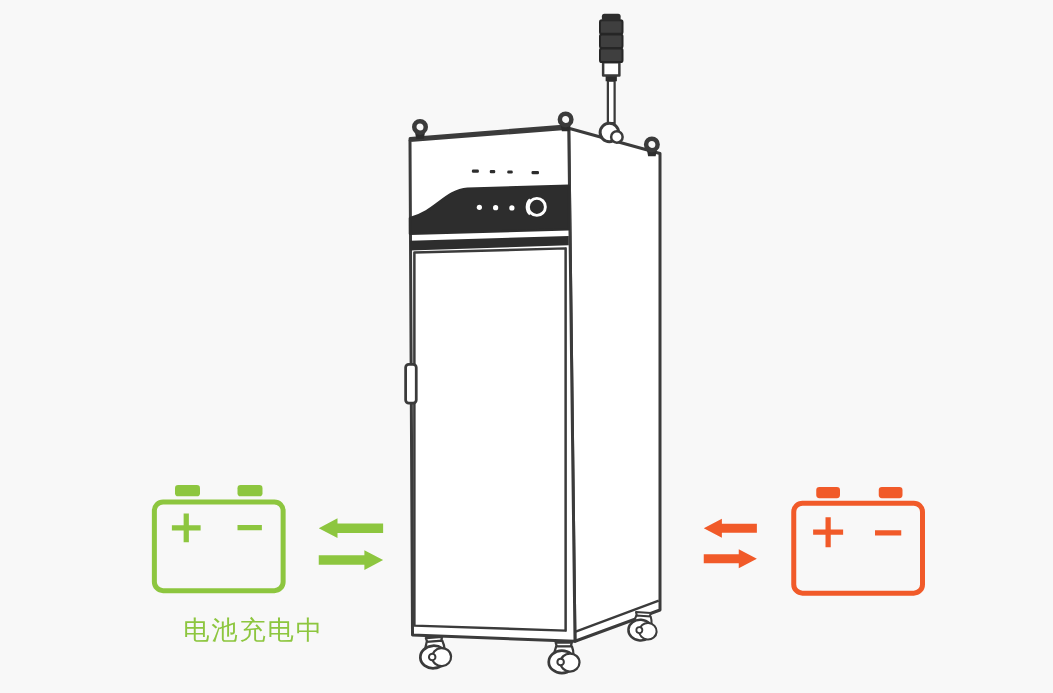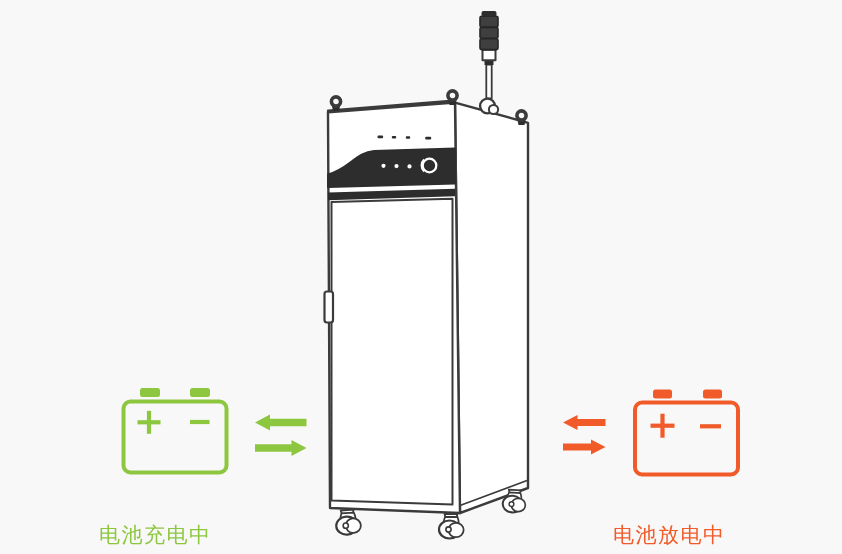--- a/index.html
+++ b/index.html
@@ -5,23 +5,23 @@
   html,body{margin:0;padding:0;}
   body{
     width:842px;height:554px;
     background:var(--background,#f8f8f8);
     font-family:"DejaVu Sans","Liberation Sans",sans-serif;
     overflow:hidden;
   }
   .scene{position:relative;width:842px;height:554px;background:var(--background,#f8f8f8);}
   .scene svg{position:absolute;left:0;top:0;}
   .status-label{
-    position:absolute;top:522px;width:160px;height:26px;
-    font-size:21px;letter-spacing:1.5px;text-align:left;line-height:26px;
-    user-select:none;white-space:nowrap;
+    position:absolute;top:494px;width:160px;height:26px;
+    font-size:21px;letter-spacing:1.5px;text-align:right;line-height:26px;
+    user-select:none;white-space:nowrap;font-family:Liberation Mono, monospace;
   }
   .label-charge{left:99px;color:var(--charge,#8dc63f);}
   .label-discharge{left:613px;color:var(--discharge,#f15a29);}
   
   .ol{stroke:var(--outline,#3b3b3b);}
   .wf{fill:var(--cabinet_face,#ffffff);}
   .nf{fill:none;}
   .pf{fill:var(--panel,#2d2d2d);}
   .ps{stroke:var(--panel,#2d2d2d);}
   .ws{stroke:#ffffff;}
@@ -128,14 +128,13 @@
       </g>
       <path class="dis" stroke-width="4.2" d="M700,426.3 H721"></path>
     </g>
     <g>
       <path class="dif" d="M563,422.5 L577.5,414.9 L577.5,418.9 L605.5,418.9 L605.5,426.1 L577.5,426.1 L577.5,430.1 Z"></path>
       <path class="dif" d="M605.5,447 L591,439.4 L591,443.4 L563,443.4 L563,450.6 L591,450.6 L591,454.6 Z"></path>
     </g>
   </svg>
 
   <div class="status-label label-charge">电池充电中</div>
-  <div class="status-label label-discharge">电池放电中</div>
 </div>
 
 </body></html>

